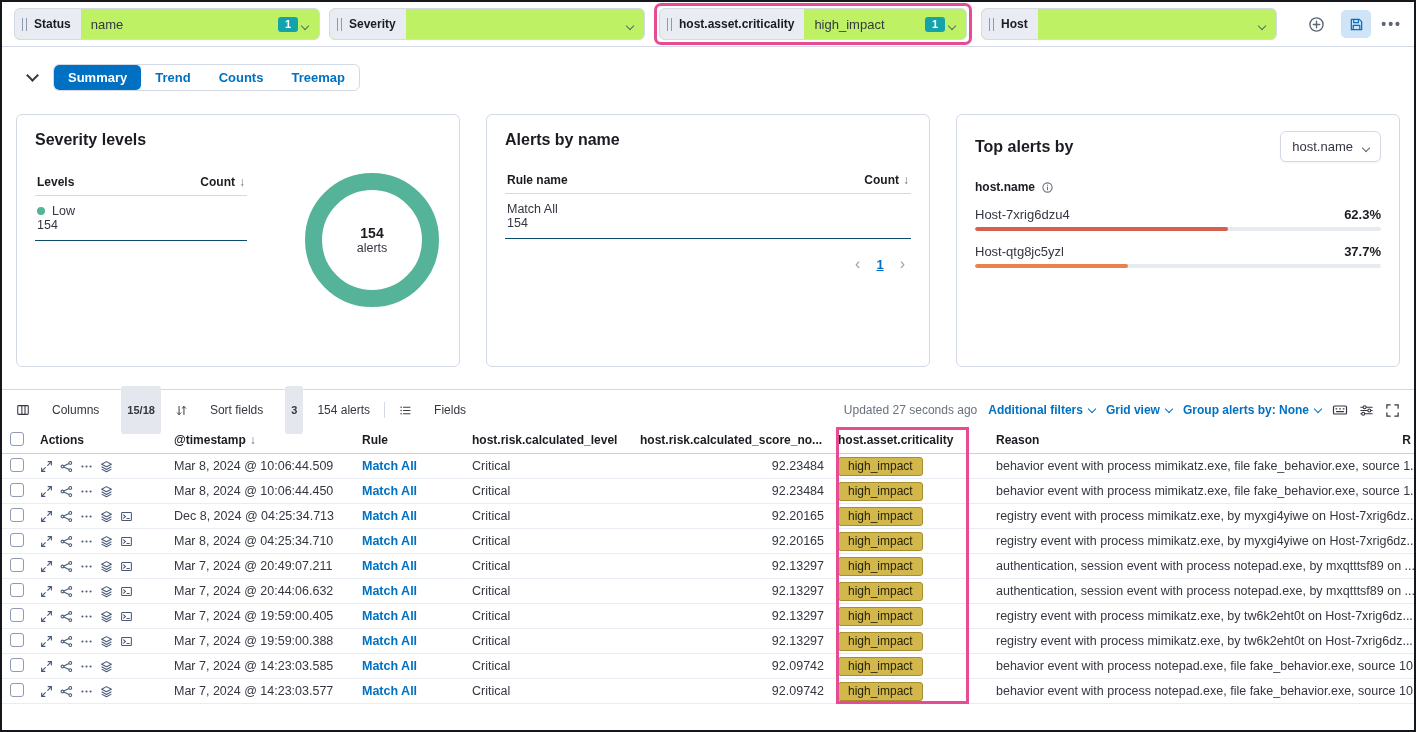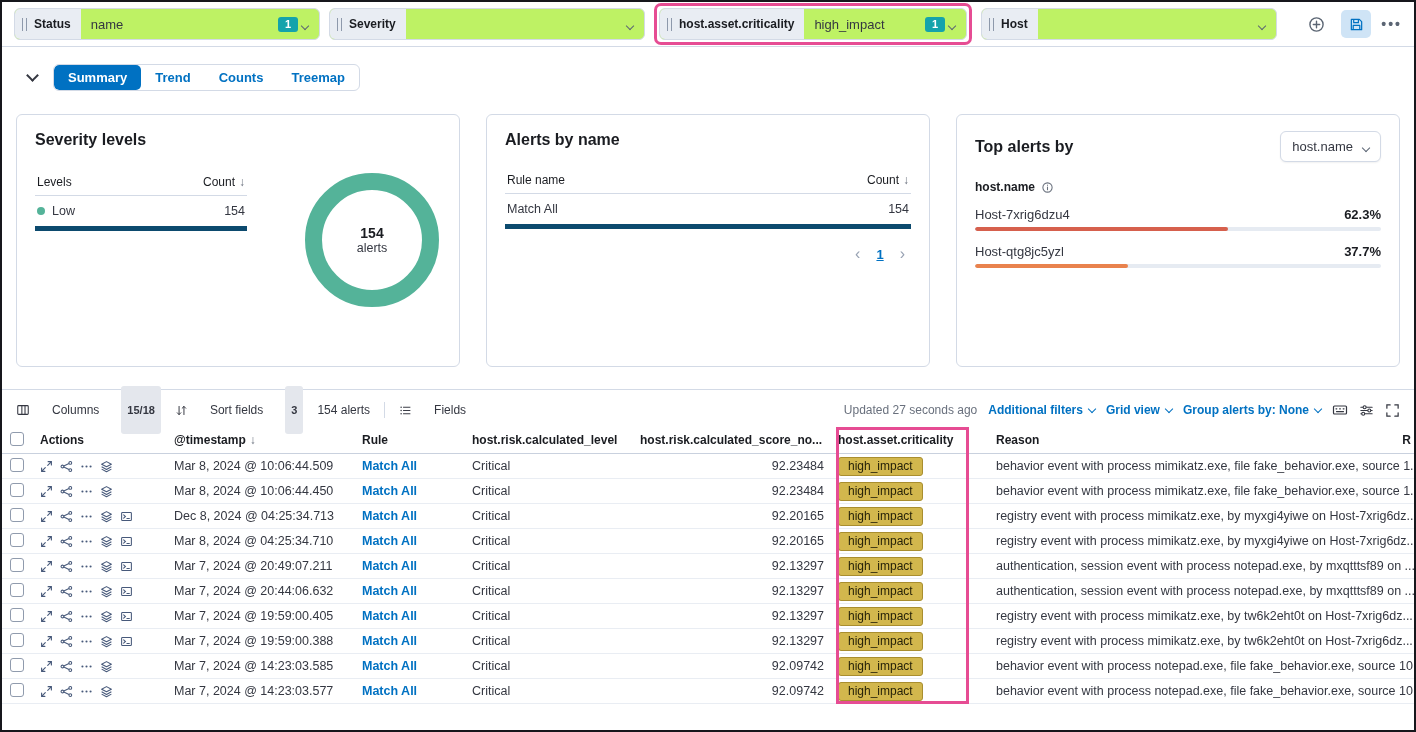--- a/index.html
+++ b/index.html
@@ -33,22 +33,22 @@
   .collapse-chev{width:9px;height:9px;border-right:2px solid #343741;border-bottom:2px solid #343741;transform:rotate(45deg);display:inline-block;margin-top:-4px;cursor:pointer;}
   .tab-group{display:inline-flex;border:1px solid #d3dae6;border-radius:6px;overflow:hidden;background:#fff;}
   .tab{padding:5px 14px;font-size:13px;font-weight:700;color:var(--primary);cursor:pointer;}
   .tab.active{background:var(--primary);color:#fff;border-radius:5px;}
   .cards-row{display:flex;gap:26px;margin-top:23px;}
   .card{flex:1;border:1px solid #d3dae6;border-radius:6px;padding:16px 18px;height:253px;background:#fff;}
   .card-title{font-size:16px;font-weight:700;color:#1a1c21;}
 
   .sev-content{display:flex;align-items:flex-start;margin-top:20px;}
   .mini-table{width:212px;font-size:12px;}
-  .mini-head{display:flex;justify-content:space-between;align-items:center;padding:6px 2px;border-bottom:1px solid #d3dae6;font-weight:400;color:#1a1c21;}
-  .mini-row{display:flex;justify-content:space-between;align-items:center;padding:8px 2px;border-bottom:5px solid #0c4a6e;font-size:12.5px;}
+  .mini-head{display:flex;justify-content:space-between;align-items:center;padding:6px 2px;border-bottom:1px solid #d3dae6;font-weight:700;color:#1a1c21;}
+  .mini-row{display:flex;justify-content:space-between;padding:8px 2px;border-bottom:1px solid #0c4a6e;font-size:12.5px;flex-direction:column;}
   .dot{display:inline-block;width:8px;height:8px;border-radius:50%;background:var(--teal);margin-right:7px;}
   .sort-arrow{font-size:12px;color:#69707d;margin-left:4px;}
   .donut{width:134px;height:134px;border-radius:50%;border:17px solid var(--teal);margin-left:58px;margin-top:4px;display:flex;flex-direction:column;align-items:center;justify-content:center;}
   .donut .dv{font-weight:700;font-size:14px;color:#1a1c21;}
   .donut .dl{font-size:12.5px;color:#343741;}
 
   .name-table{margin-top:18px;font-size:12px;}
   .pager{display:flex;justify-content:flex-end;align-items:center;gap:16px;margin-top:16px;margin-right:6px;font-size:13px;}
   .pager .arrow{color:#98a2b3;font-size:16px;cursor:pointer;}
   .pager .pg{color:var(--primary);font-weight:700;text-decoration:underline;cursor:pointer;}

